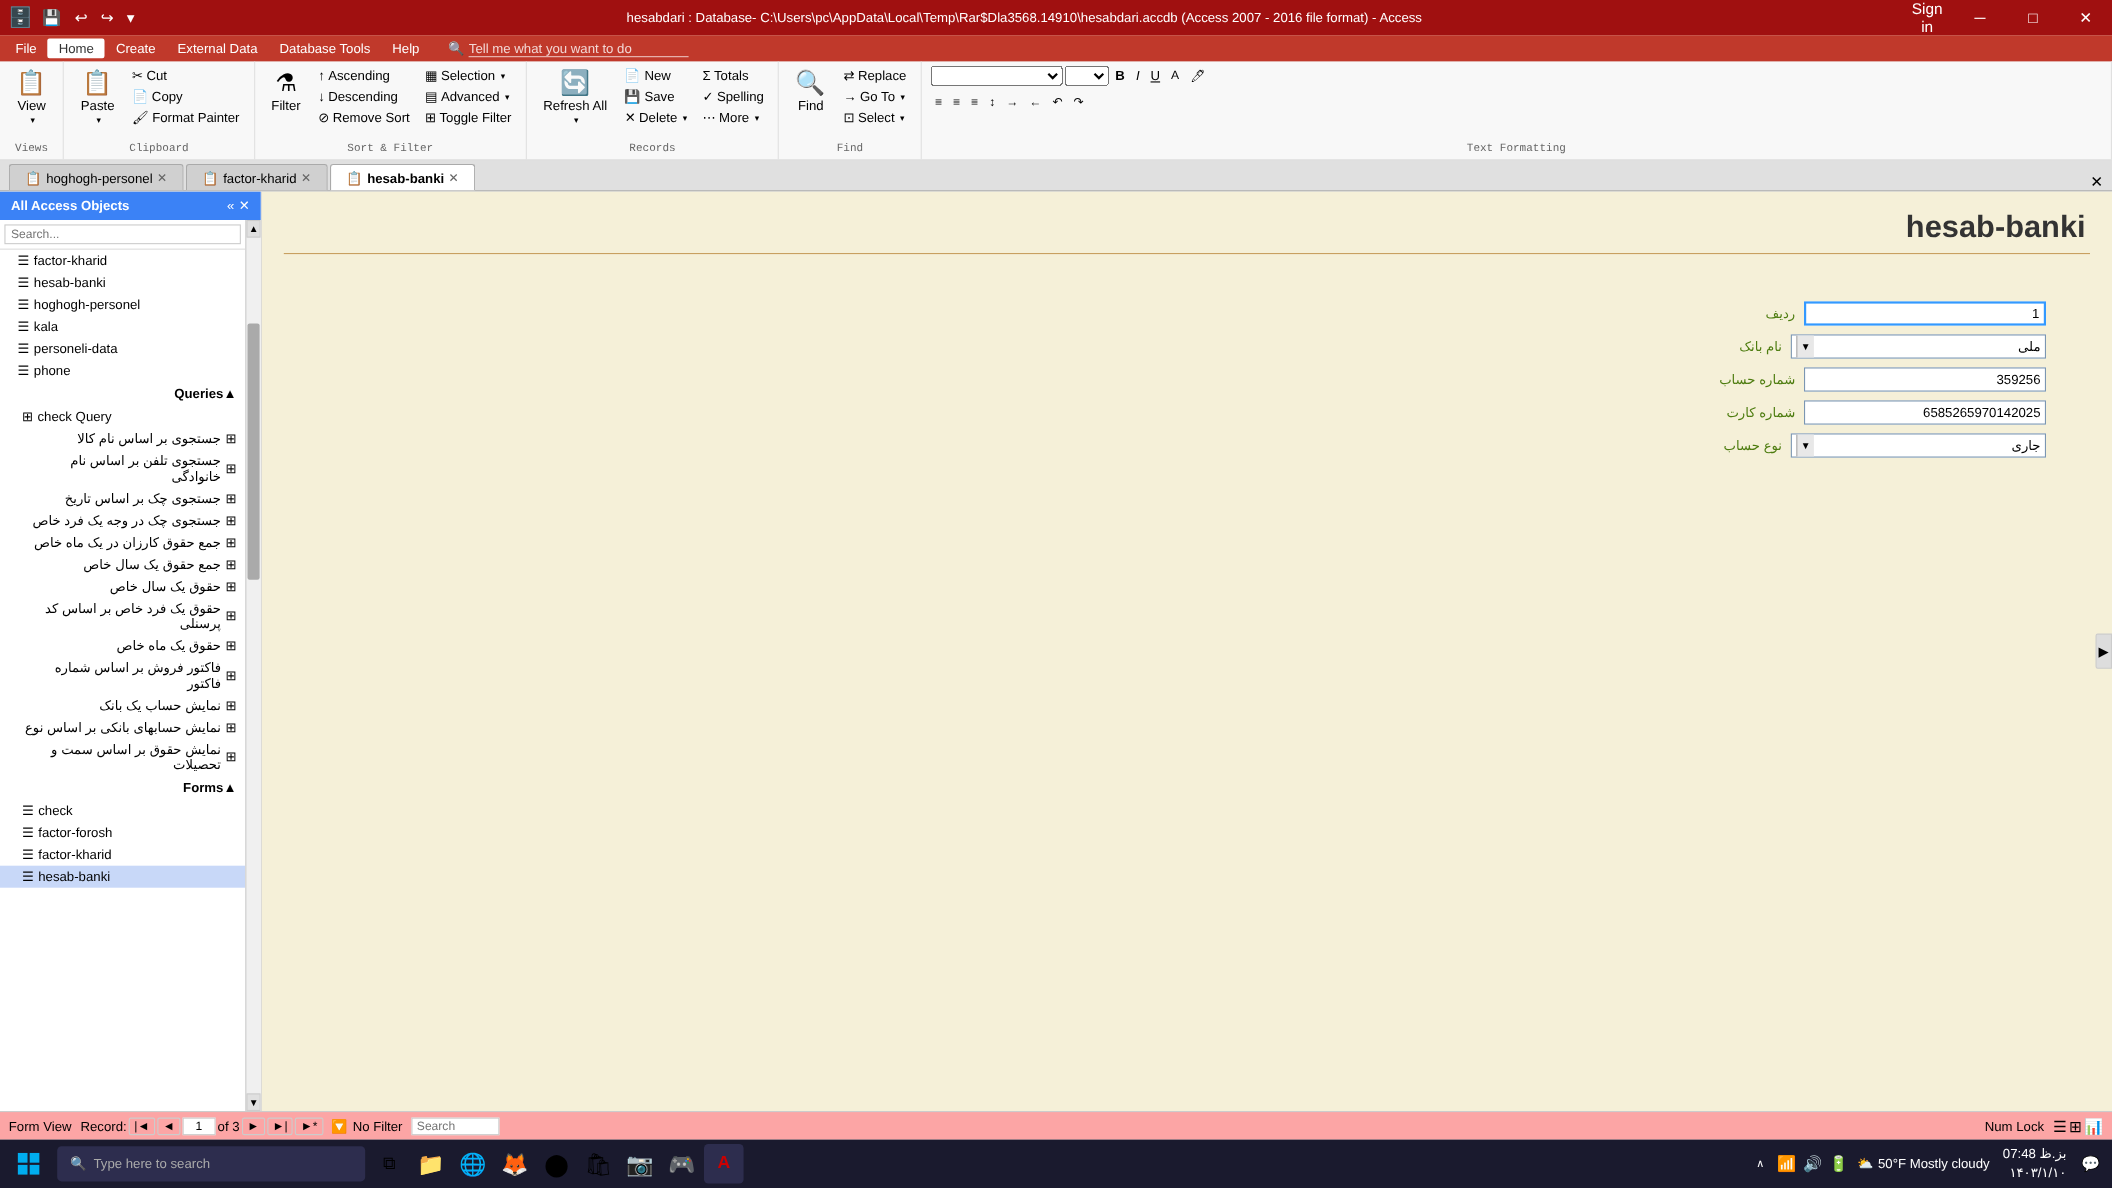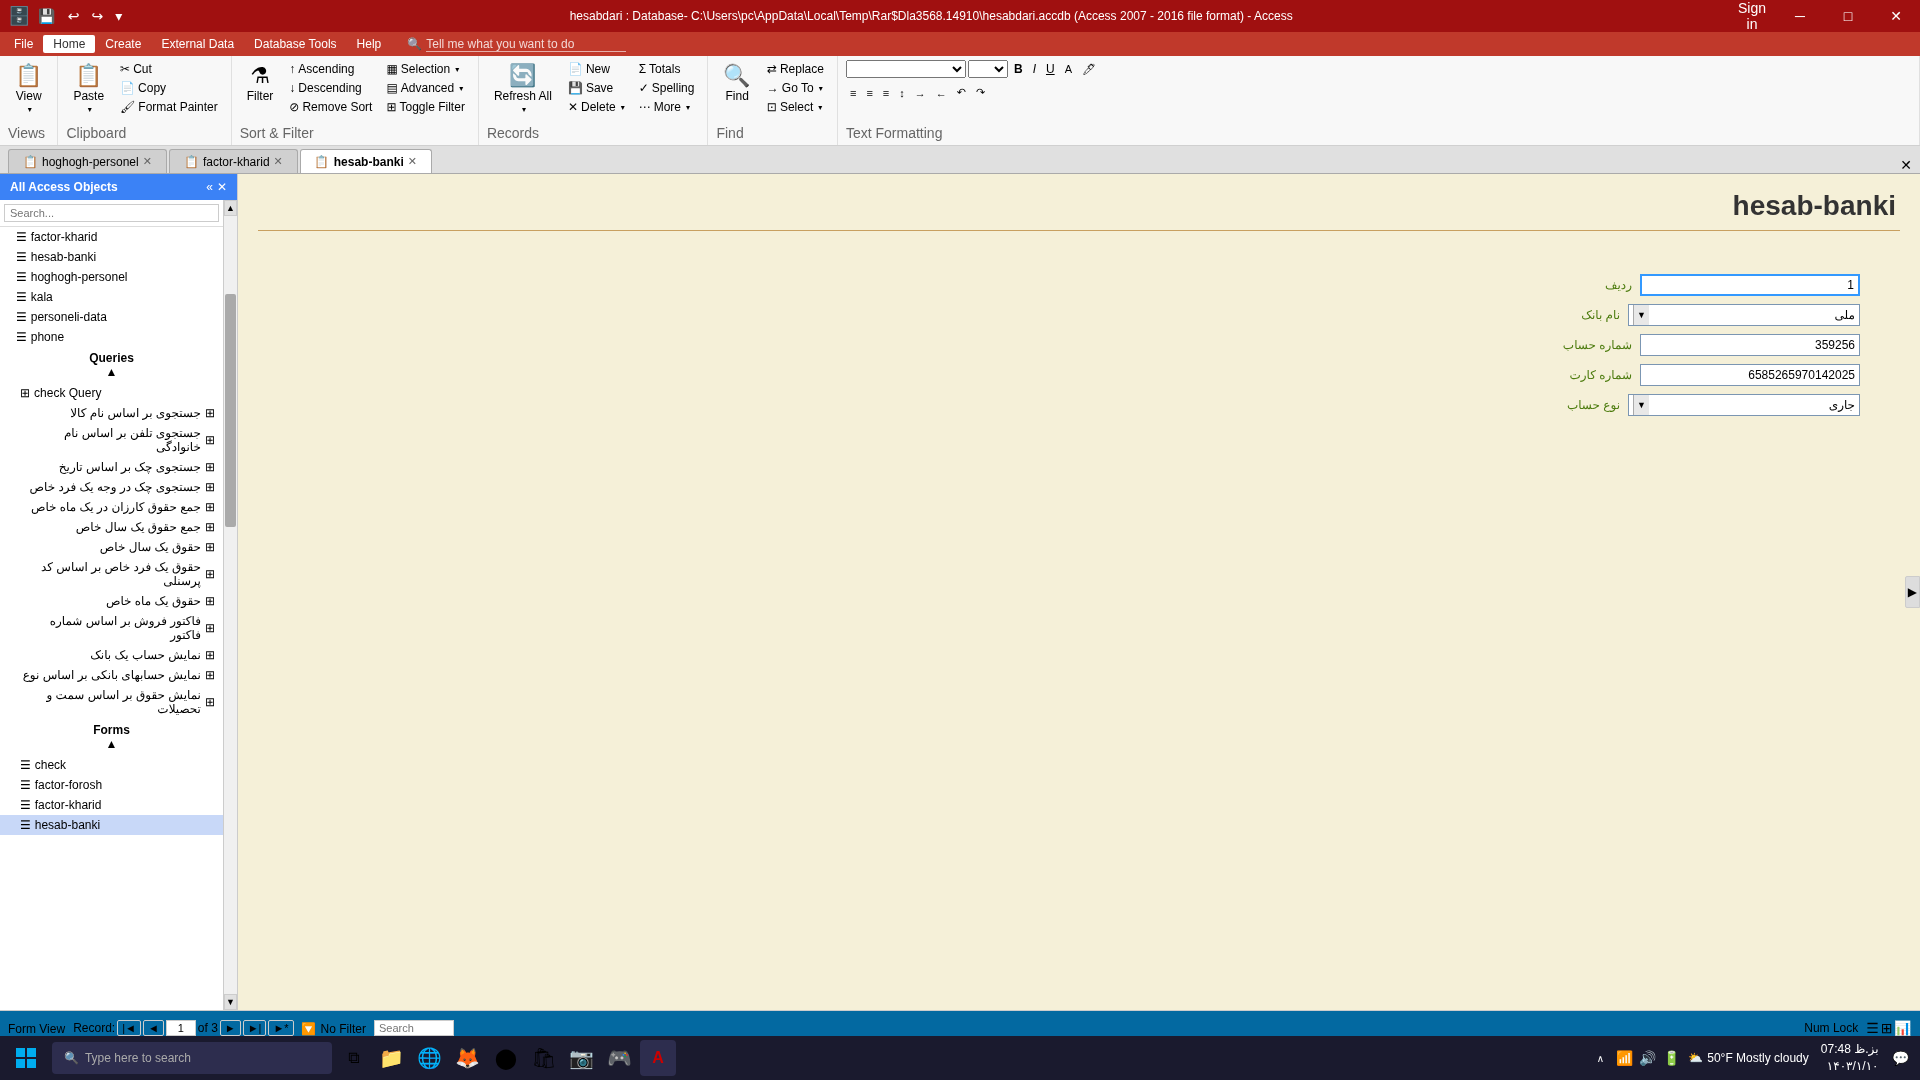--- a/index.html
+++ b/index.html
@@ -79,26 +79,27 @@
       border-right: 1px solid #e0e0e0;
       min-width: fit-content;
     }
     .ribbon-group-content {
       display: flex;
       align-items: flex-start;
       flex: 1;
       gap: 4px;
     }
     .ribbon-group-label {
-      font-size: 14px;
+      font-size: 10px;
       color: #666;
       margin-top: auto;
-      text-align: left;
+      text-align: center;
       width: 100%;
       padding-top: 2px;
+      font-family: Liberation Mono, monospace;
     }
     .ribbon-btn {
       display: flex;
       flex-direction: column;
       align-items: center;
       padding: 4px 6px;
       cursor: pointer;
       border: 1px solid transparent;
       border-radius: 2px;
       background: transparent;
@@ -182,26 +183,25 @@
       align-items: center;
       justify-content: space-between;
     }
     .sidebar-scroll {
       flex: 1;
       overflow-y: auto;
     }
     .sidebar-section-header {
       display: flex;
       align-items: center;
-      justify-content: space-between;
+      justify-content: flex-end;
       padding: 4px 8px;
       font-weight: bold;
       font-size: 12px;
       cursor: pointer;
-      flex-direction: column;
     }
 
     
     .form-area {
       flex: 1;
       background: #f5f0d8;
       overflow: hidden;
       position: relative;
     }
     .form-title {
@@ -261,24 +261,24 @@
       display: flex;
       align-items: center;
       justify-content: center;
       cursor: pointer;
       font-size: 9px;
     }
 
     
     .status-bar {
       height: 26px;
-      background: #0369a1;
+      background: #fca5a5;
       border-top: 1px solid #ccc;
       display: flex;
-      align-items: flex-end;
+      align-items: center;
       padding: 0 8px;
       gap: 8px;
       flex-shrink: 0;
       font-size: 11px;
     }
     .record-nav {
       display: flex;
       align-items: center;
       gap: 2px;
     }

